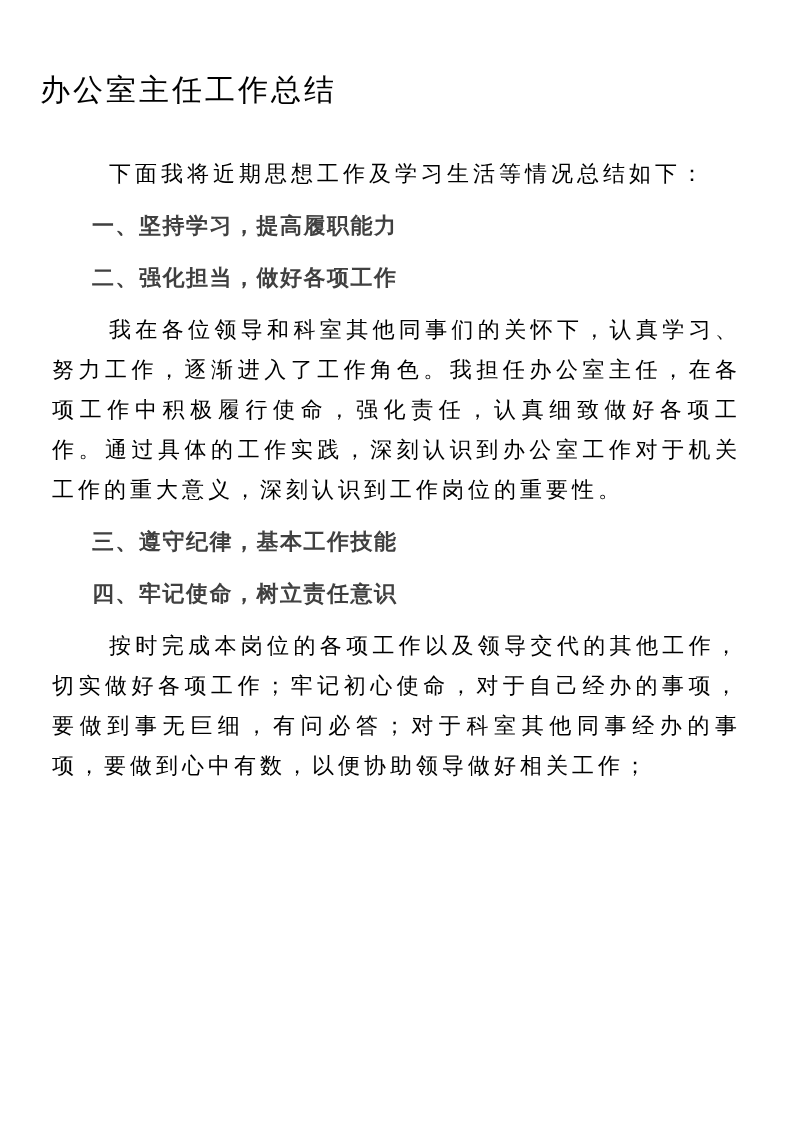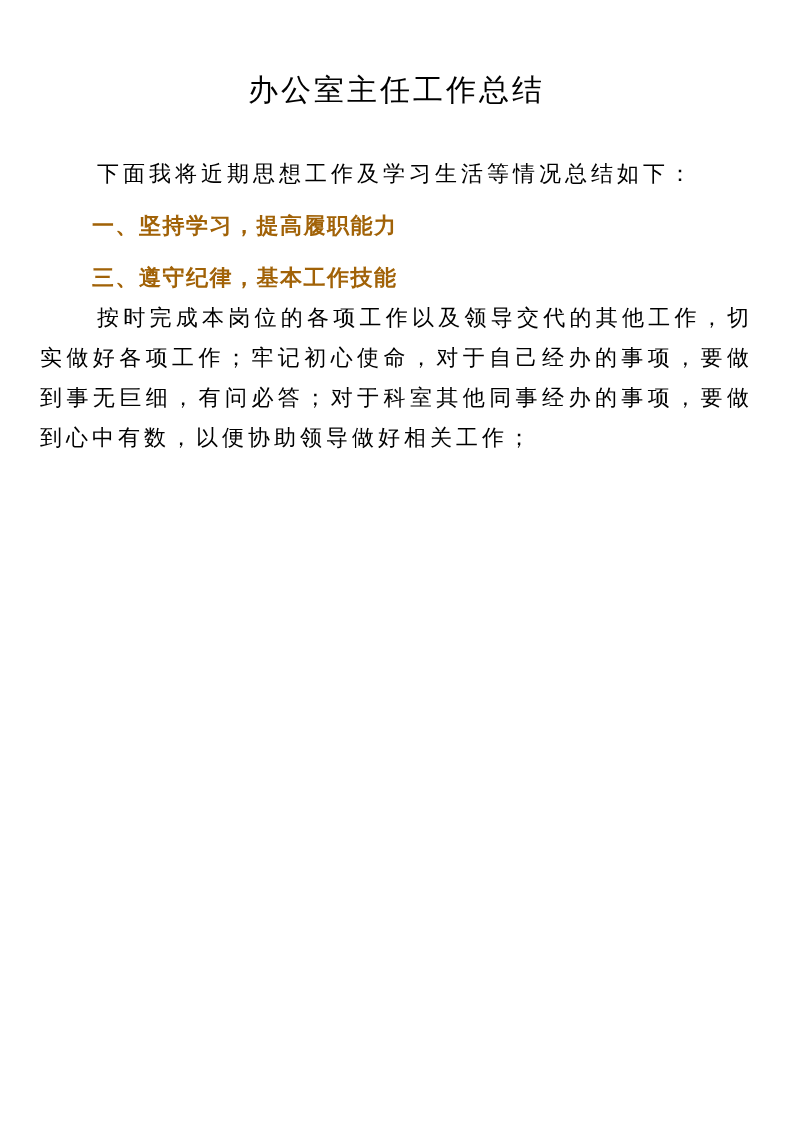--- a/index.html
+++ b/index.html
@@ -14,57 +14,60 @@
     margin: 0 auto;
     background: #ffffff;
     box-sizing: border-box;
     padding: 72px 40px 0 40px;
     overflow: hidden;
     color: #000000;
     font-family: "Liberation Serif", "DejaVu Serif", serif;
   }
   .doc-title {
     margin: 0 0 46px 0;
-    text-align: center;
+    text-align: left;
     font-size: 30px;
     line-height: 36px;
     font-weight: 500;
     letter-spacing: 3px;
     font-family: "Liberation Serif", "DejaVu Serif", serif;
   }
   .para {
-    margin: 0;
+    margin: 12px;
     font-size: 22px;
     line-height: 40px;
     letter-spacing: 4px;
     text-align: justify;
     text-indent: 57px;
     word-break: break-all;
     font-weight: 400;
   }
   .sec-heading {
     margin: 12px 0 0 0;
     font-size: 22px;
     line-height: 40px;
     letter-spacing: 1.5px;
     text-indent: 52px;
     font-weight: 700;
-    color: #a16207;
+    color: #404040;
     font-family: "Liberation Sans", "DejaVu Sans", sans-serif;
   }
 </style>
 </head>
 <body>
 
 <div class="page">
 
   <h1 class="doc-title">办公室主任工作总结</h1>
 
   <p class="para">下面我将近期思想工作及学习生活等情况总结如下：</p>
 
   <h2 class="sec-heading">一、坚持学习，提高履职能力</h2>
 
+  <h2 class="sec-heading">二、强化担当，做好各项工作</h2>
+  <p class="para">我在各位领导和科室其他同事们的关怀下，认真学习、努力工作，逐渐进入了工作角色。我担任办公室主任，在各项工作中积极履行使命，强化责任，认真细致做好各项工作。通过具体的工作实践，深刻认识到办公室工作对于机关工作的重大意义，深刻认识到工作岗位的重要性。</p>
 
   <h2 class="sec-heading">三、遵守纪律，基本工作技能</h2>
 
+  <h2 class="sec-heading">四、牢记使命，树立责任意识</h2>
   <p class="para">按时完成本岗位的各项工作以及领导交代的其他工作，切实做好各项工作；牢记初心使命，对于自己经办的事项，要做到事无巨细，有问必答；对于科室其他同事经办的事项，要做到心中有数，以便协助领导做好相关工作；</p>
 
 </div>
 
 </body></html>

